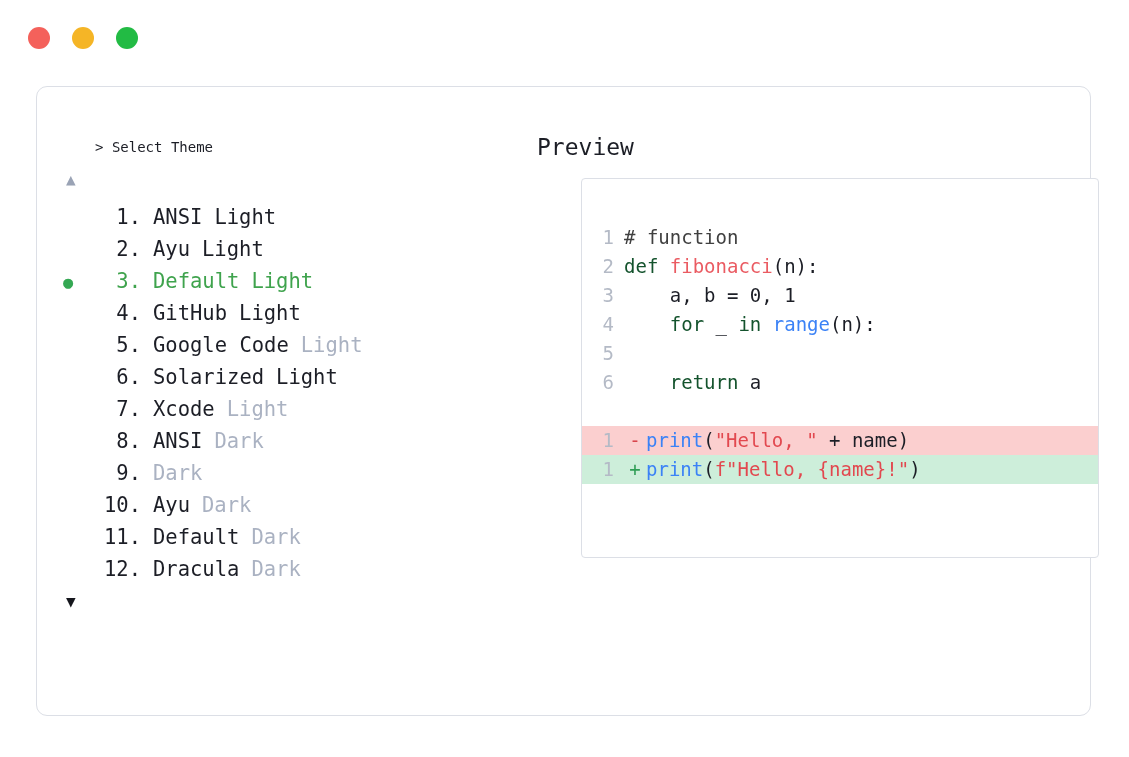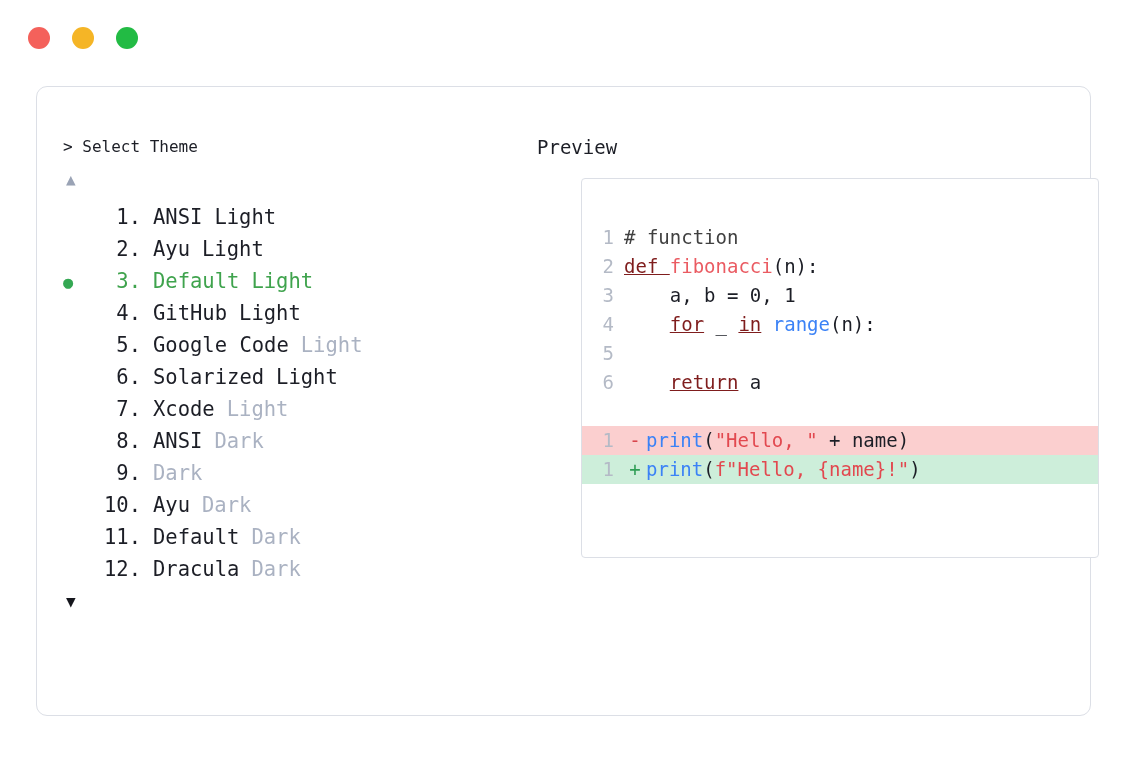--- a/index.html
+++ b/index.html
@@ -63,32 +63,33 @@
 
   .right-col {
     position: absolute;
     left: 500px;
     top: 46px;
     width: 530px;
   }
 
   
   .prompt-line {
-    font-size: 16px;
+    font-size: 14px;
     line-height: 28px;
     color: #1c1e26;
     letter-spacing: 0px;
     white-space: pre;
+    margin-left: 32px;
   }
   .prompt-caret {
     color: #1c1e26;
   }
 
   .panel-heading {
-    font-size: 19px;
+    font-size: 23px;
     line-height: 28px;
     color: #1c1e26;
     white-space: pre;
   }
 
   
   .scroll-arrow {
     font-size: 16px;
     line-height: 22px;
     height: 22px;
@@ -175,21 +176,21 @@
     width: 42px;
     flex: 0 0 42px;
     text-align: right;
     color: #b4bac6;
     padding-right: 10px;
     box-sizing: border-box;
   }
   .code-text { color: #1c1e26; }
 
   .tok-comment { color: #404040; }
-  .tok-keyword { color: #7f1d1d; text-decoration: underline; }
+  .tok-keyword { color: #14532d; }
   .tok-func    { color: #ea5b62; }
   .tok-string  { color: #e2484f; }
   .tok-plain   { color: #1c1e26; }
   .tok-builtin { color: #3b82f6; margin-top: 8px; }
 
   .code-gap { height: 29px; }
 
   
   .diff-line {
     display: flex;

